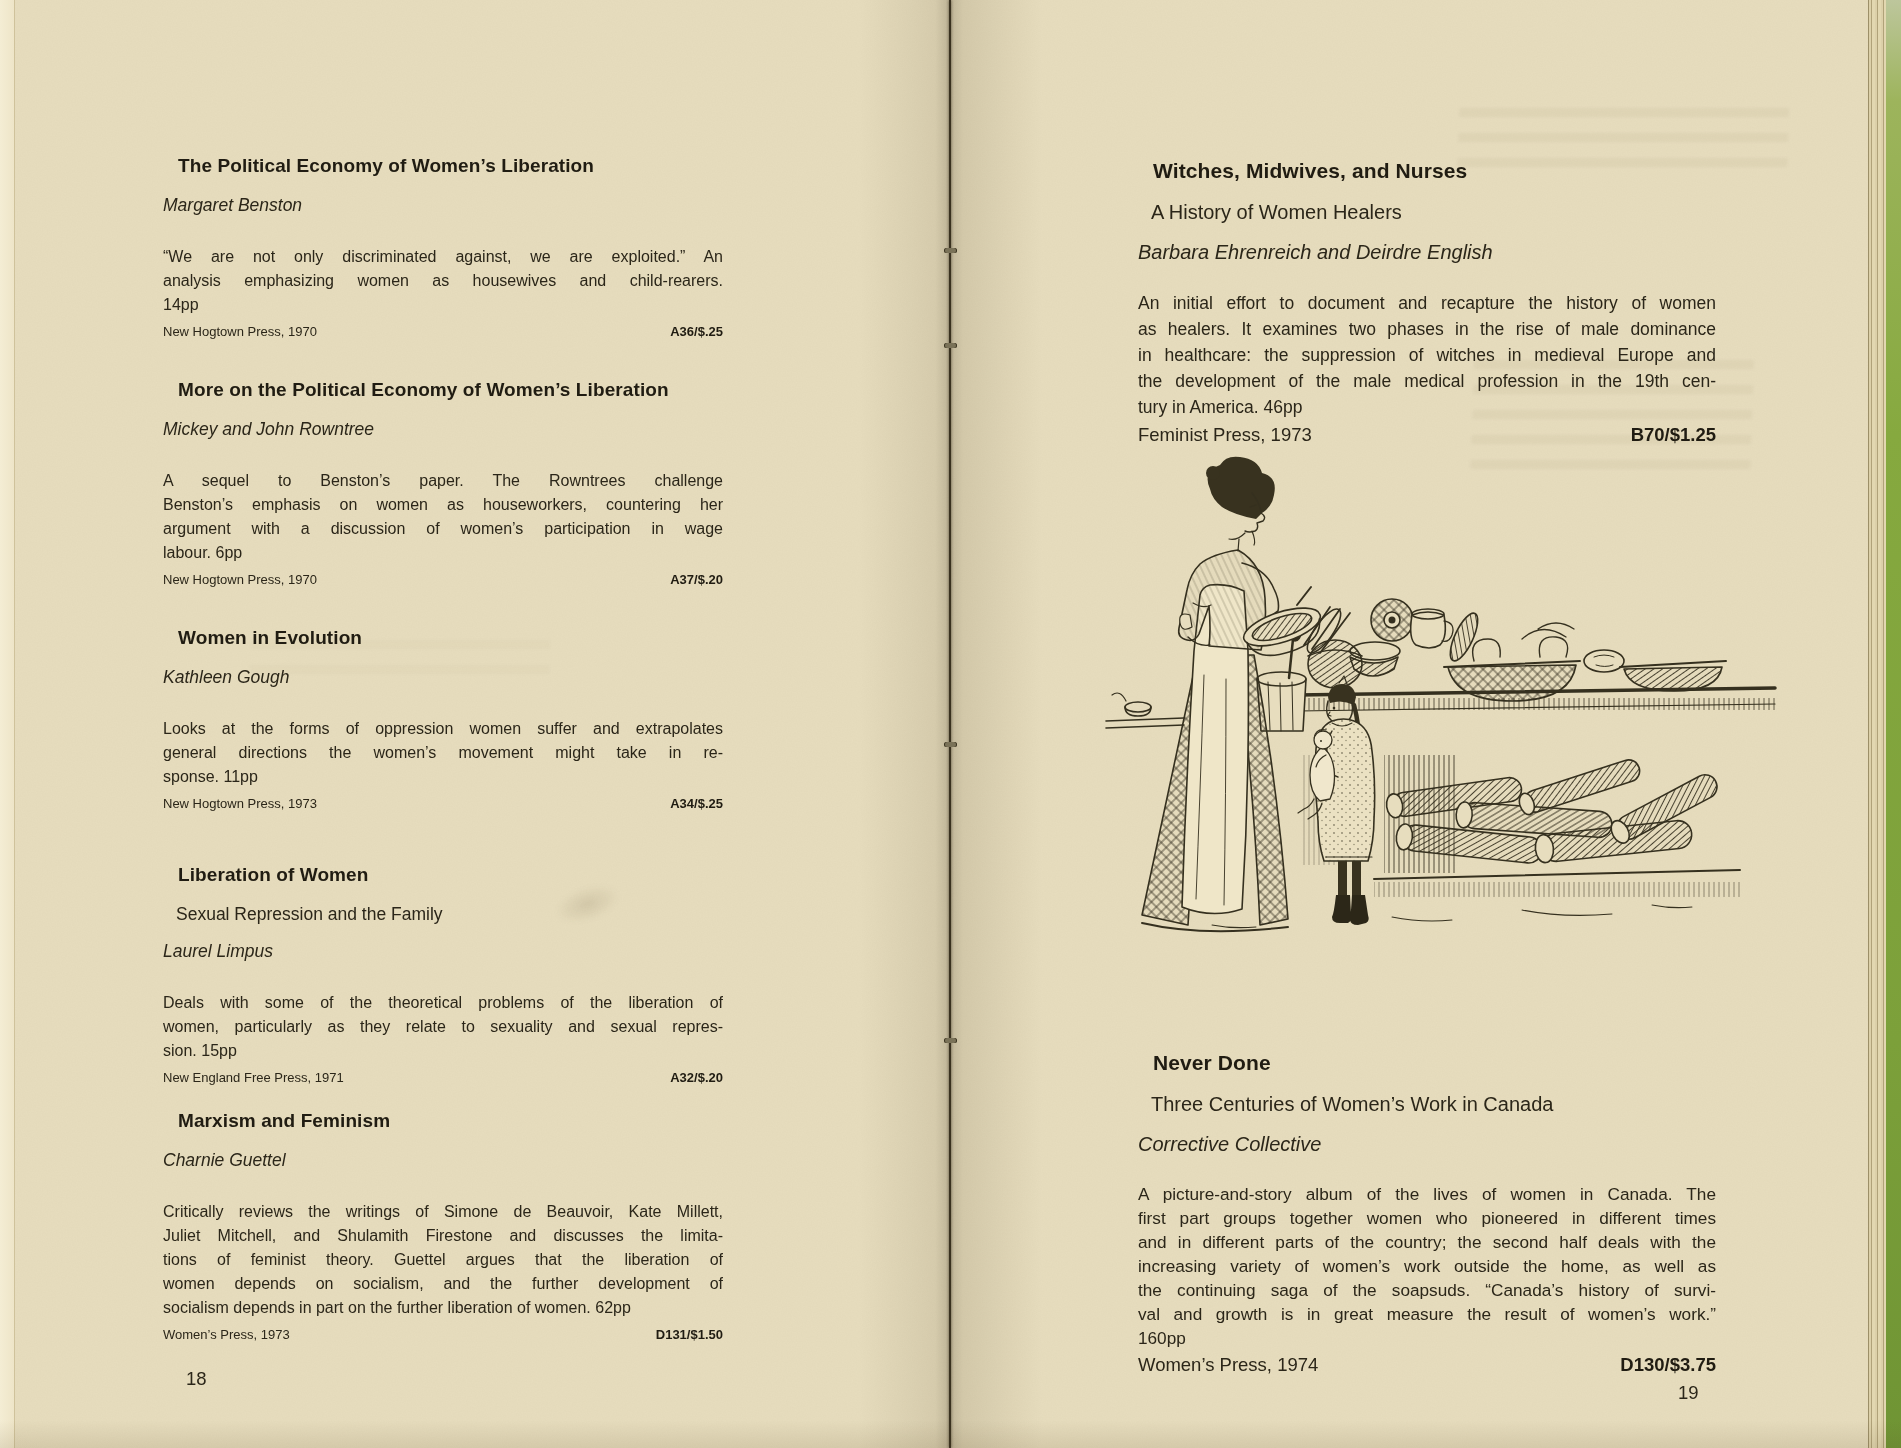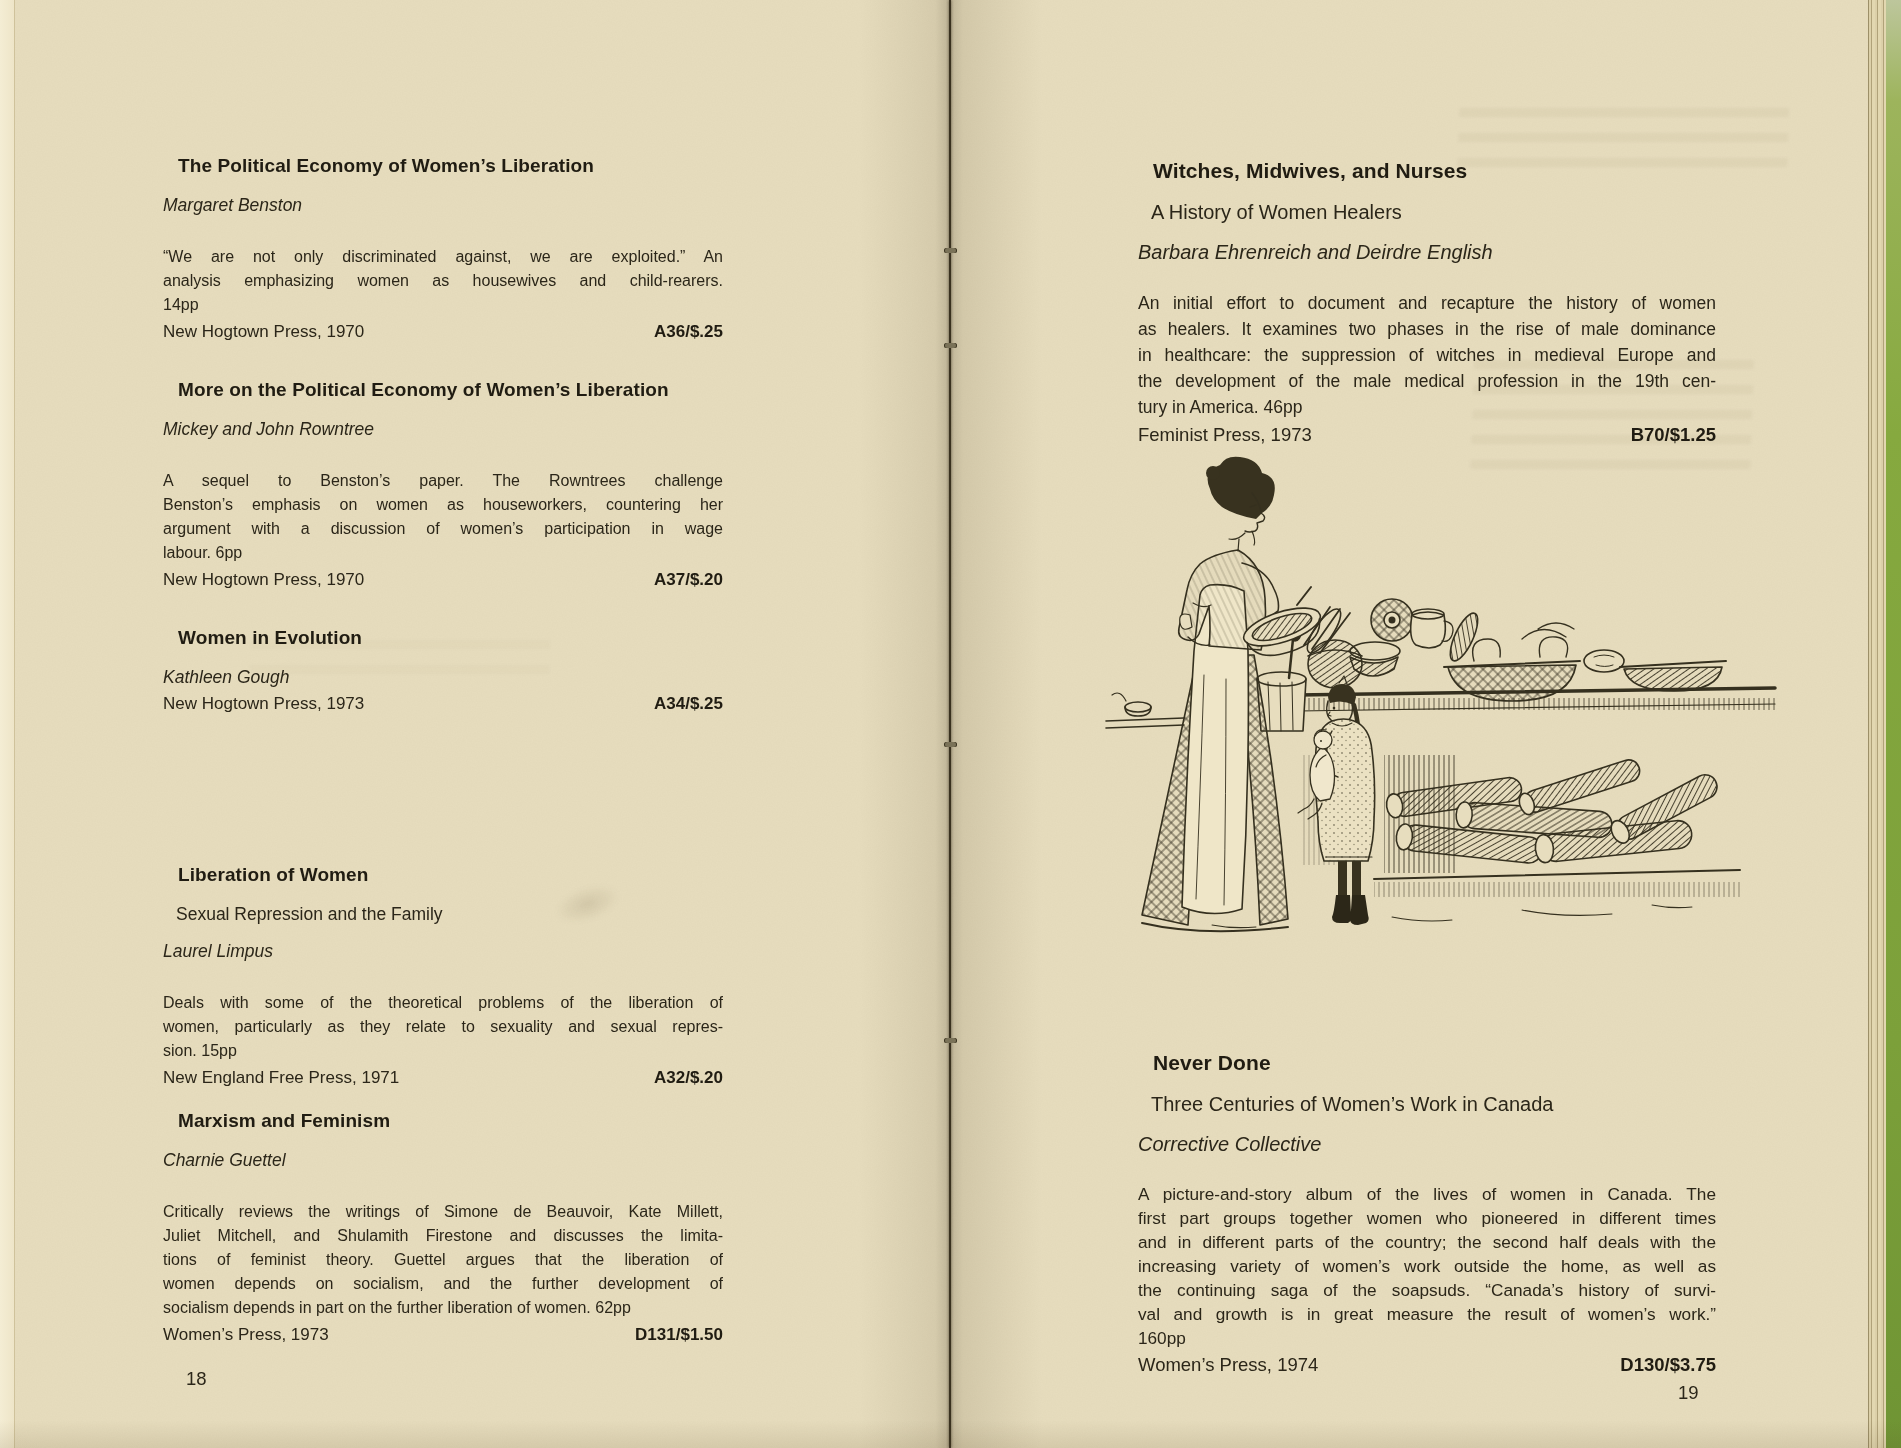--- a/index.html
+++ b/index.html
@@ -47,21 +47,21 @@
   .page-left  .entry { left:163px; width:560px; }
   .page-right .entry { left:1138px; width:578px; }
 
   .title    { margin:15px; font-weight:700; color:#201c12; font-size:19px; line-height:25px; letter-spacing:.1px; }
   .subtitle { margin:13px; font-size:17.5px; line-height:24px; }
   .author   { margin:0; font-style:italic; font-size:17.5px; line-height:24px; }
   .desc     { margin-top:28px; font-size:16px; line-height:24px; }
   .desc .ln { text-align:justify; text-align-last:justify; }
   .desc .ln:last-child { text-align-last:left; }
   .publine  { display:flex; justify-content:space-between; align-items:baseline; margin-top:2px;
-              font-size:17px; line-height:26px; }
+              font-size:13px; line-height:26px; }
   .price    { font-weight:700; color:#201c12; }
 
   .page-right .title    { font-size:21px; line-height:27px; }
   .page-right .subtitle { font-size:20px; line-height:27px; }
   .page-right .author   { font-size:20px; line-height:27px; }
   .page-right .desc     { margin-top:24px; font-size:17.5px; line-height:26px; }
   .page-right .desc.tight { font-size:17.2px; line-height:24px; }
   .page-right .publine  { font-size:18.5px; }
 
   .pagenum { position:absolute; font-size:18.5px; color:#2b2619; }
@@ -116,20 +116,25 @@
         </div>
       <div class="publine">
         <span class="pub">New Hogtown Press, 1970</span>
         <span class="price">A37/$.20</span>
       </div>
     </article>
 
     <article class="entry" style="top:610px">
       <h3 class="title">Women in Evolution</h3>
       <p class="author">Kathleen Gough</p>
+      <div class="desc">
+          <div class="ln">Looks at the forms of oppression women suffer and extrapolates</div>
+          <div class="ln">general directions the women’s movement might take in re-</div>
+          <div class="ln">sponse. 11pp</div>
+        </div>
       <div class="publine">
         <span class="pub">New Hogtown Press, 1973</span>
         <span class="price">A34/$.25</span>
       </div>
     </article>
 
     <article class="entry" style="top:847px">
       <h3 class="title">Liberation of Women</h3>
       <p class="subtitle">Sexual Repression and the Family</p>
       <p class="author">Laurel Limpus</p>

